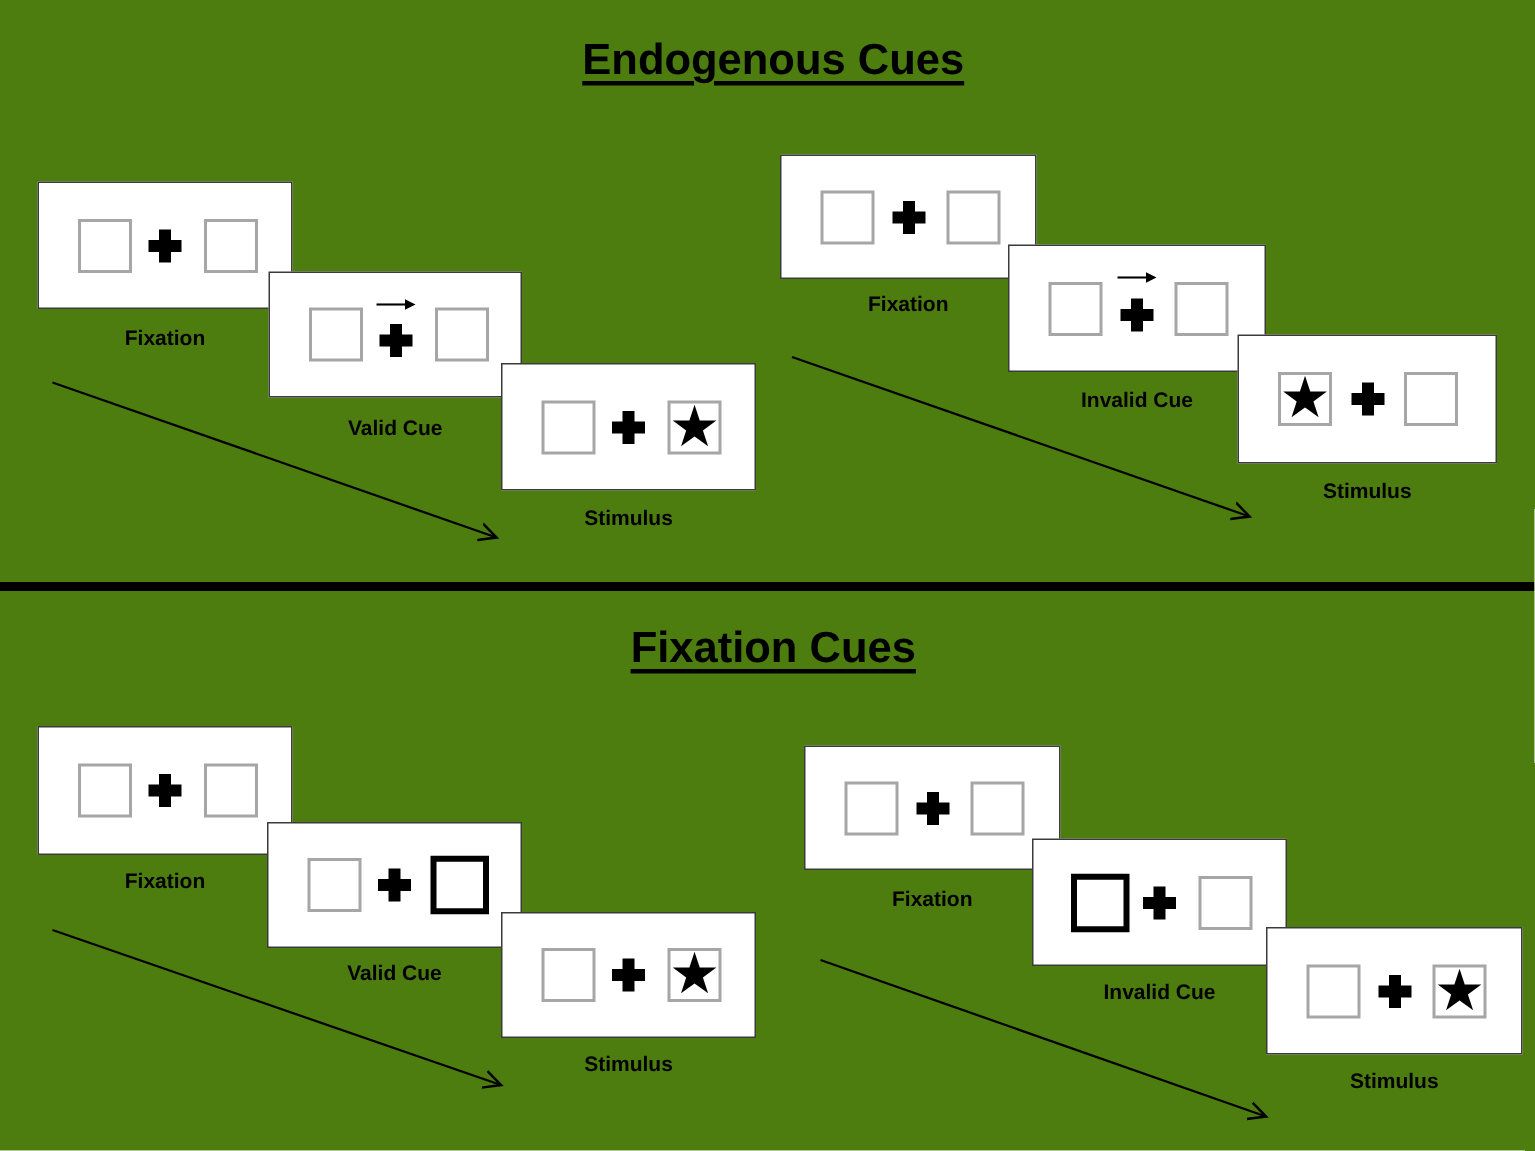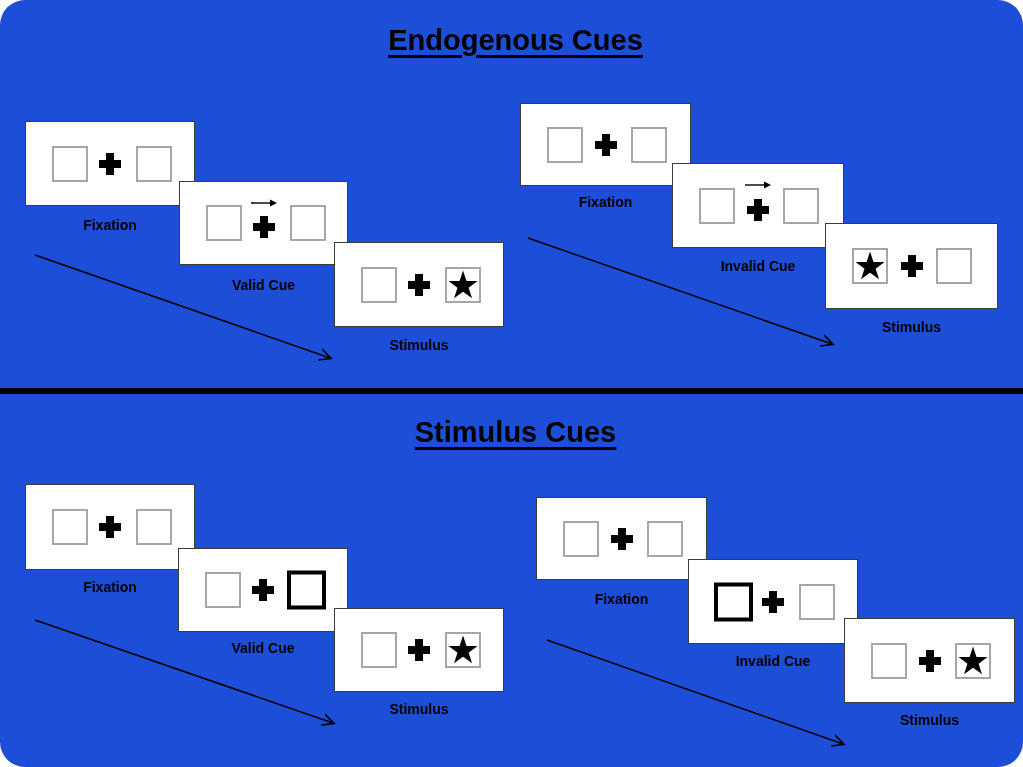--- a/index.html
+++ b/index.html
@@ -1,18 +1,18 @@
 <!DOCTYPE html>
 <html><head>
 <meta charset="utf-8">
 <style>
   html,body{margin:0;padding:0;background:#fff;}
   #slide{
-    position:relative;width:1023px;height:767px;background:#1d4ed8;
-    font-family:"Liberation Sans",sans-serif;overflow:hidden;color:#000;border-radius:25px;
+    position:relative;width:1023px;height:767px;background:#4d7c0f;
+    font-family:"Liberation Sans",sans-serif;overflow:hidden;color:#000;
   }
   .title{
     position:absolute;left:8px;width:1015px;text-align:center;
     font-size:29px;font-weight:bold;letter-spacing:0px;
   }
   .title span{
     text-decoration:underline;text-decoration-thickness:3px;text-underline-offset:5px;
   }
   .divider{position:absolute;left:0;top:388px;width:1023px;height:6px;background:#000;}
   #timeline-arrows{position:absolute;left:0;top:0;}
@@ -51,21 +51,21 @@
     <line x1="528" y1="238" x2="832" y2="344" stroke="#000" stroke-width="1.5" marker-end="url(#ah)"></line>
     <line x1="35" y1="620" x2="333" y2="723" stroke="#000" stroke-width="1.5" marker-end="url(#ah)"></line>
     <line x1="547" y1="640" x2="843" y2="744" stroke="#000" stroke-width="1.5" marker-end="url(#ah)"></line>
   </svg>
 
   <div class="title" style="top:24px">
     <span>Endogenous Cues</span>
   </div>
   <div class="divider"></div>
   <div class="title" style="top:416px">
-    <span>Stimulus Cues</span>
+    <span>Fixation Cues</span>
   </div>
 
   <div class="panel" style="left:25px;top:121px;width:170px;height:85px">
     <div class="box l"></div>
     <div class="cross">
         <i class="h"></i>
         <i class="v"></i>
       </div>
     <div class="box r"></div>
   </div>

